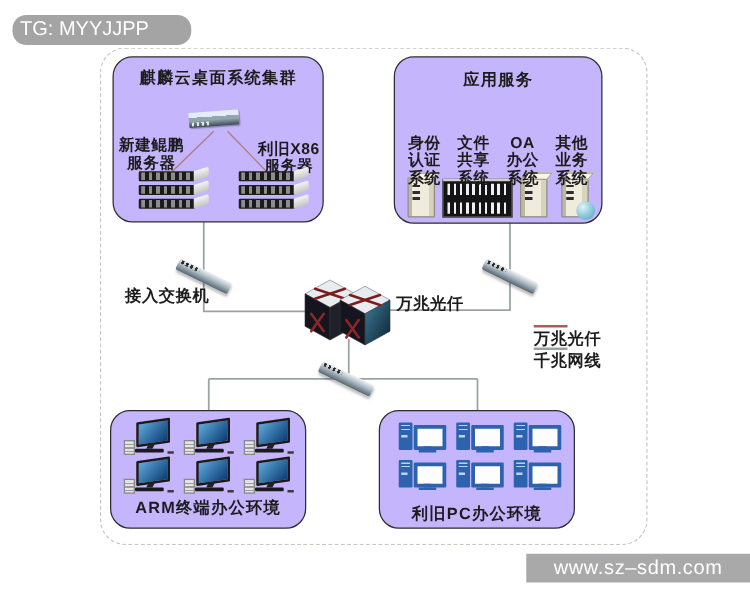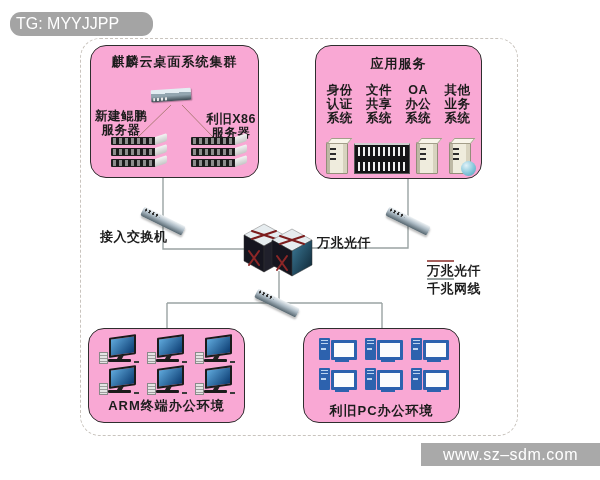--- a/index.html
+++ b/index.html
@@ -8,21 +8,21 @@
   
   .banner{position:absolute;background:#a4a4a4;color:#fff;font-size:16px;line-height:24px;}
   #topBanner{left:10px;top:12px;width:137px;height:24px;padding-left:6px;border-radius:11px;}
   #bottomBanner{left:421px;top:443px;width:179px;height:23px;line-height:23px;text-align:center;background:#a9a9a9;letter-spacing:.5px;}
   
   .dashed{position:absolute;left:80px;top:38px;width:436px;height:396px;
           border:1px dashed #c9c4be;border-radius:20px;}
   
   #wires{position:absolute;left:0;top:0;width:600px;height:480px;z-index:0;}
   
-  .nbox{position:absolute;background:#f9a8d4;border:1.5px solid #2e2e2e;border-radius:16px;z-index:1;}
+  .nbox{position:absolute;background:#c4b5fd;border:1.5px solid #2e2e2e;border-radius:16px;z-index:1;}
   #clusterBox{left:90px;top:45px;width:167px;height:131px;}
   #appBox{left:315px;top:45px;width:165px;height:132px;}
   #armBox{left:88px;top:328px;width:155px;height:93px;}
   #pcBox{left:303px;top:328px;width:155px;height:93px;}
   .boxTitle{position:absolute;left:0;right:0;text-align:center;font-weight:bold;font-size:13px;
             color:#1c1c1c;letter-spacing:1px;}
   .lbl{position:absolute;font-weight:bold;font-size:13px;color:#1c1c1c;letter-spacing:.5px;z-index:2;}
   .lbl2{font-size:12.5px;line-height:14px;text-align:center;}
   
   .swbar{position:absolute;width:46px;height:10px;border-radius:2px;z-index:2;
@@ -79,21 +79,21 @@
   .pc .tw::after{content:"";position:absolute;left:2px;top:10px;width:5px;height:2px;background:#bdd4ef;}
   .pc .mon{position:absolute;left:12px;top:2px;width:20px;height:14px;border:3px solid #2d62ae;
         background:#fdfdfd;border-radius:1px;}
   .pc .mstand{position:absolute;left:20px;top:19px;width:6px;height:3px;background:#2d62ae;}
   .pc .mbase{position:absolute;left:16px;top:22px;width:14px;height:2px;background:#2d62ae;}
   
   .grid{position:absolute;left:0;right:0;display:flex;flex-direction:column;align-items:center;}
   .grow{display:flex;justify-content:center;}
   
   .svcRow{position:absolute;left:4px;right:4px;display:flex;}
-  .svcCol{flex:1;}
+  .svcCol{flex:1;margin-top:24px;}
   .iconCell{flex:1;display:flex;justify-content:center;align-items:flex-end;}
   
   .legRow{position:absolute;display:flex;z-index:2;flex-direction:column;}
   .legLine{width:27px;height:2px;margin-right:7px;}
 </style>
 </head>
 <body>
 
 <svg id="wires" viewBox="0 0 600 480">
   <g stroke="#9aa3a3" stroke-width="1.4" fill="none">

